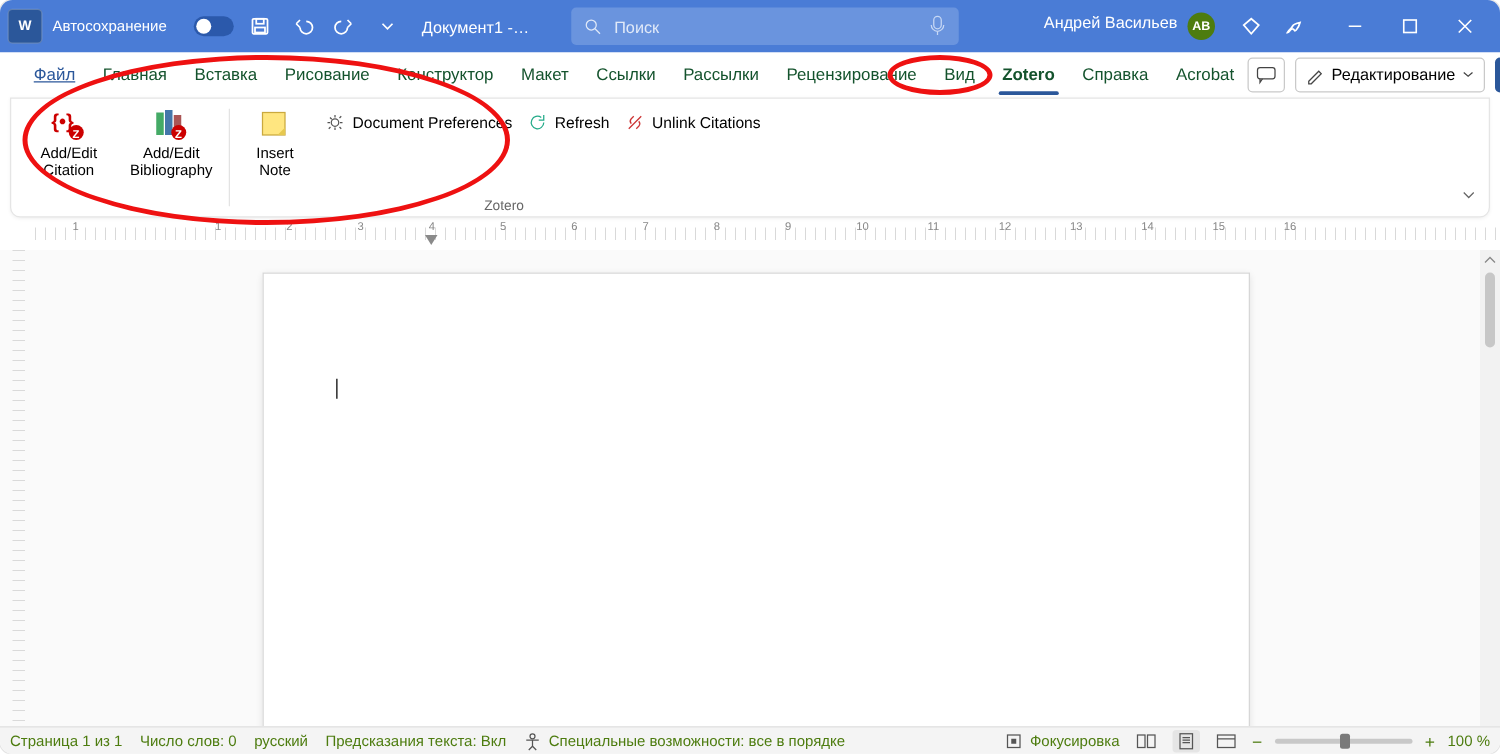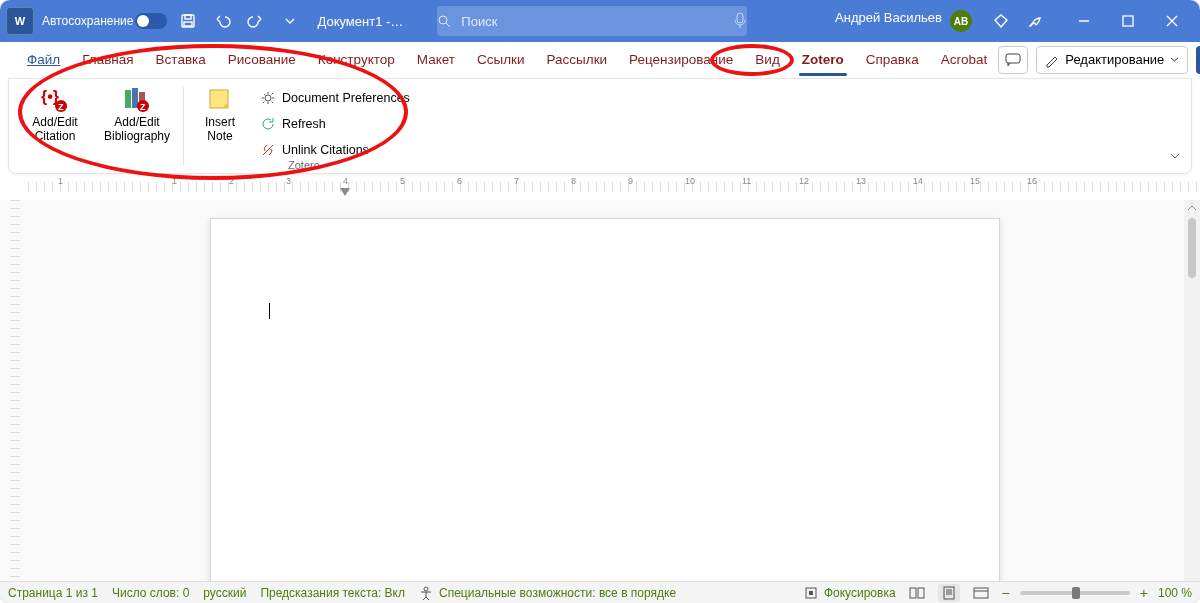--- a/index.html
+++ b/index.html
@@ -1,52 +1,52 @@
 <!DOCTYPE html>
 <html><head>
 <meta charset="utf-8">
 <style>
   * { box-sizing: border-box; margin: 0; padding: 0; font-family: "Segoe UI", Arial, sans-serif; }
   html,body { width:1200px; height:603px; overflow:hidden; background:#fff; }
   .window { width:1200px; height:603px; position:relative; background:#fff; border-radius:10px; overflow:hidden; box-shadow:0 0 0 1px #e5e5e5;}
   
   .titlebar { display:flex; align-items:center; height:42px; background:#4a7cd6; color:#fff; padding:0 6px; gap:8px;}
   .word-app-icon { width:28px; height:28px; background:#2b579a; border-radius:4px; display:flex; align-items:center; justify-content:center; font-size:11px; font-weight:bold; color:#fff; border:1px solid rgba(255,255,255,0.25);}
-  .autosave { display:flex; align-items:center; font-size:12px; gap:2px; }
+  .autosave { display:flex; align-items:center; font-size:12px; gap:22px; }
   .toggle { width:32px; height:16px; background:#2b59ab; border-radius:8px; position:relative; }
   .toggle .knob { position:absolute; width:12px; height:12px; background:#fff; border-radius:50%; top:2px; left:2px;}
   .title-icon { width:26px; height:26px; display:flex; align-items:center; justify-content:center; border-radius:4px; }
   .title-icon svg { stroke:#fff; fill:none; stroke-width:1.4;}
   .doc-title { font-size:13px; padding:0 6px;}
-  .searchbox { flex:0 0 310px; height:30px; background:#6a94de; border-radius:4px; display:flex; align-items:center; gap:10px; padding:0 0; margin-left:20px;}
+  .searchbox { flex:0 0 310px; height:30px; background:#6a94de; border-radius:4px; display:flex; align-items:center; gap:10px; padding:0 10px; margin-left:20px;}
   .searchbox input { flex:1; border:none; background:transparent; color:#fff; font-size:13px; outline:none;}
   .searchbox input::placeholder{ color:#e0e9f8;}
   .spacer-flex { flex:1;}
   .user { display:flex; align-items:flex-start; gap:8px; font-size:13px; padding:0 8px;}
   .avatar { width:22px; height:22px; border-radius:50%; background:#4d7c0f; display:flex; align-items:center; justify-content:center; font-size:10px; font-weight:bold;}
   .win-btns { display:flex; margin-left:6px;}
   .win-btn{ width:44px; height:42px; display:flex; align-items:center; justify-content:center;}
   .win-btn svg{stroke:#fff;fill:none;stroke-width:1.3;}
   
   .ribbon-tabs { height:36px; display:flex; align-items:center; background:#fff; padding:0 10px 0 16px; gap:0; border-bottom:1px solid transparent;}
-  .rtab { padding:0 11px; height:36px; display:flex; align-items:center; font-size:13.5px; color:#7f1d1d; cursor:pointer; position:relative;}
+  .rtab { padding:0 11px; height:36px; display:flex; align-items:center; font-size:13.5px; color:#14532d; cursor:pointer; position:relative;}
   .rtab.file{ color:#2b579a; font-weight:normal;}
   .rtab.active { font-weight:600; }
   .rtab.active::after{ content:""; position:absolute; bottom:2px; left:8px; right:8px; height:3px; background:#2b579a; border-radius:2px;}
   .ribbon-right { margin-left:auto; display:flex; align-items:center; gap:8px;}
   .comment-btn { width:30px; height:28px; border:1px solid #c9c9c9; border-radius:4px; display:flex; align-items:center; justify-content:center;}
   .edit-drop { height:28px; border:1px solid #c9c9c9; border-radius:4px; display:flex; align-items:center; padding:0 8px; gap:6px; font-size:13px;}
   .share-btn { height:28px; background:#2b579a; color:#fff; border-radius:4px; display:flex; align-items:center; padding:0 8px; gap:4px; font-size:13px;}
   
   .ribbon-body { background:#fff; border:1px solid #e5e5e5; margin:0 8px; border-radius:0 0 8px 8px; height:96px; display:flex; position:relative; box-shadow:0 1px 3px rgba(0,0,0,.06);}
   .group { display:flex; flex-direction:column; padding:4px 10px 2px 10px; position:relative;}
   .group .row { display:flex; gap:10px;}
   .bigbtn{ width:72px; display:flex; flex-direction:column; align-items:center; padding-top:2px; font-size:12px; line-height:14px; text-align:center; cursor:pointer;}
   .bigbtn .bigicon{ width:30px; height:30px; display:flex; align-items:center; justify-content:center;}
-  .small-list{ display:flex; flex-direction:column; gap:4px; padding-top:4px;}
+  .small-list{ display:flex; flex-direction:row; gap:4px; padding-top:4px;}
   .smallbtn{ display:flex; align-items:center; gap:6px; font-size:12.5px; height:22px; cursor:pointer; padding:0 4px;}
   .smallbtn .smicon{ width:16px; height:16px; display:flex; align-items:center; justify-content:center;}
   .group-label { font-size:11px; color:#666; text-align:center; position:absolute; bottom:2px; left:0; right:0;}
   .sep { width:1px; background:#e3e3e3; margin:8px 0;}
   .ribbon-caret { position:absolute; right:10px; bottom:8px; font-size:12px; color:#555;}
   
   .ruler-area { height:24px; display:flex; margin-top:0;}
   .ruler-corner { width:28px;}
   .hruler { flex:1; height:24px; position:relative; overflow:hidden; font-size:9px; color:#777;}
   .hruler .ticks{ position:absolute; left:0; right:0; top:8px; height:10px; background: repeating-linear-gradient(to right, #aaa 0, #aaa 1px, transparent 1px, transparent 8px); opacity:.45;}

